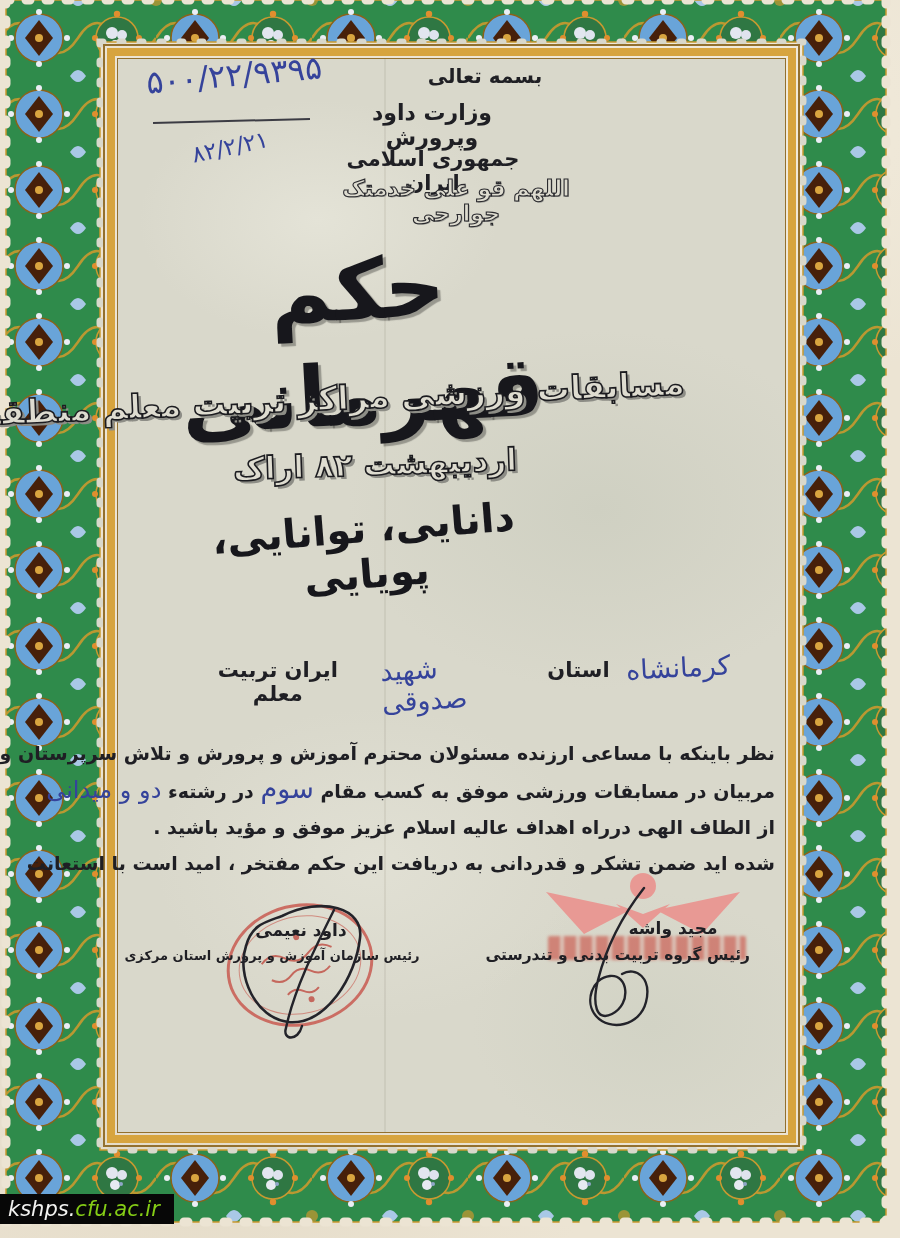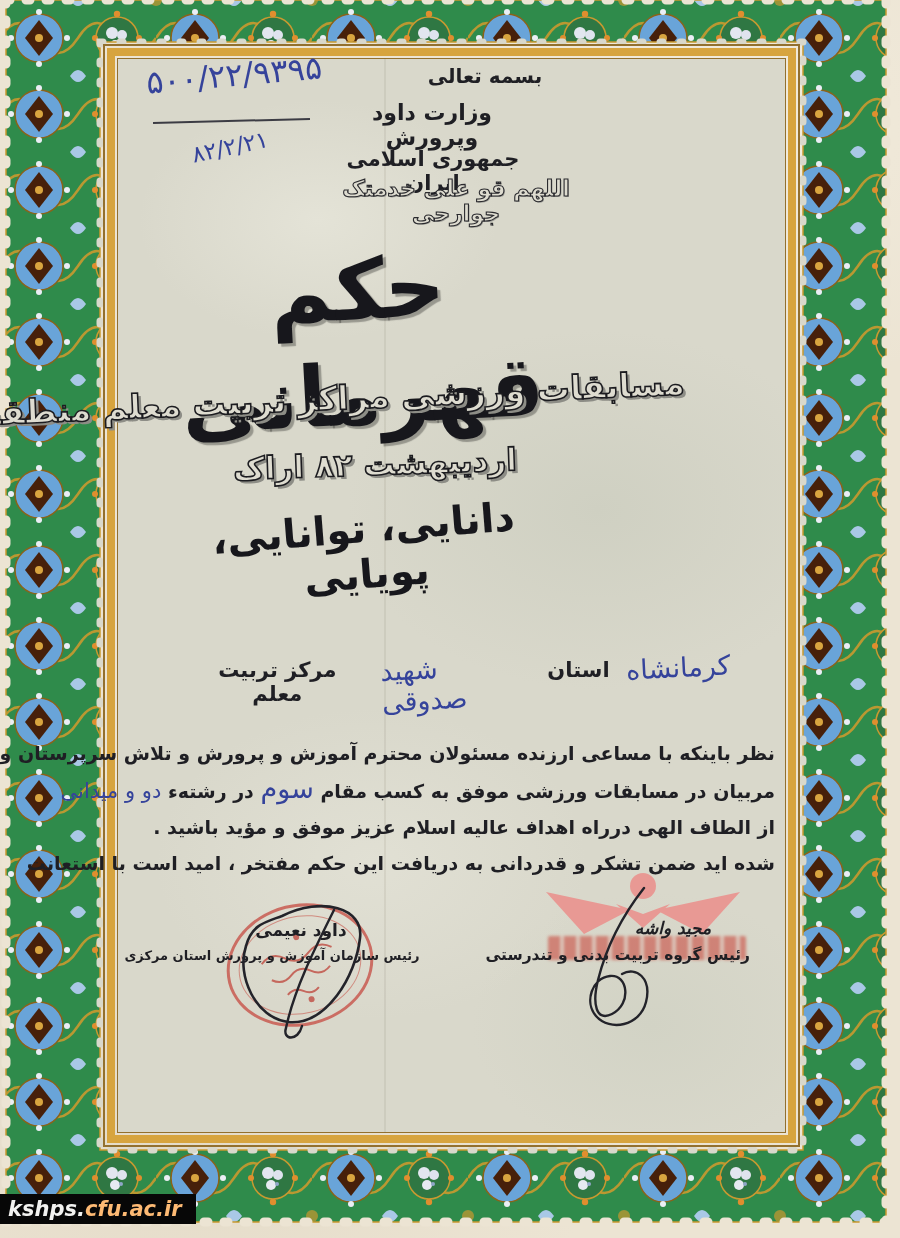--- a/index.html
+++ b/index.html
@@ -40,23 +40,23 @@
     border-radius:50%; transform:rotate(-14deg); box-sizing:border-box;}
   .stamp-ellipse .inner{position:absolute; left:9px; top:9px; right:9px; bottom:9px;
     border:1.5px solid rgba(198,74,64,.55); border-radius:50%;}
   .stamp-bar{position:absolute; z-index:3; height:24px; border-radius:2px;
     background:repeating-linear-gradient(90deg, rgba(200,62,50,.55) 0 12px, rgba(230,150,140,.30) 12px 16px);
     filter:blur(1.6px);}
   .scribble{position:absolute; z-index:5;}
   .emblem{position:absolute; z-index:3; opacity:.85;}
   .watermark{position:absolute; left:0; top:1194px; height:30px; z-index:6;
     background:#070707; display:flex; align-items:center; padding:0 14px 0 8px;
-    font-style:italic; font-weight:bold; font-size:21px; direction:ltr;}
+    font-style:italic; font-weight:normal; font-size:21px; direction:ltr;}
   .wm-prefix{color:#f2f2f0;}
-  .wm-domain{color:#fdba74;}
+  .wm-domain{color:#84cc16;}
 </style>
 </head>
 <body>
 
 <div class="page">
 
   <svg class="band-svg" width="900" height="1238" viewBox="0 0 900 1238">
     <defs>
       <pattern id="bp" width="156" height="76" patternUnits="userSpaceOnUse">
         <rect width="156" height="76" fill="#2f8b4b"></rect>
@@ -104,46 +104,46 @@
   <div class="txt handwrite" style="left:170px; top:134px; width:120px; font-size:23px; transform:rotate(-12deg);">۸۲/۲/۲۱</div>
   <div class="txt bold" style="left:333px; top:147px; width:200px; font-size:21px;">جمهوری اسلامی ایران</div>
   <div class="txt title-hollow" style="left:321px; top:176px; width:270px; font-size:22px; -webkit-text-stroke:1.1px #2a2a2e; text-shadow:1px 1px 0 #9a9a94;">اللهم قو علی خدمتک جوارحی</div>
 
   <div class="txt title-main" style="left:100px; top:238px; width:520px; font-size:84px; line-height:1.25;">حکم قهرمانی</div>
   <div class="txt title-hollow" style="left:105px; top:376px; width:580px; font-size:33px; transform:rotate(-2.5deg); white-space:nowrap;">مسابقات ورزشی مراکز تربیت معلم منطقه دو کشور</div>
   <div class="txt title-hollow" style="left:185px; top:446px; width:380px; font-size:31px; transform:rotate(-2deg);">اردیبهشت ۸۲ اراک</div>
   <div class="txt bold" style="left:150px; top:505px; width:430px; font-size:40px; transform:rotate(-4.5deg); color:#17171c;">دانایی، توانایی، پویایی</div>
 
   <div class="recipient-row" style="left:190px; top:652px; width:540px;">
-    <span class="txt bold" style="position:static; font-size:21px;">مرکز تربیت معلم</span>
+    <span class="txt bold" style="position:static; font-size:21px;">ایران تربیت معلم</span>
     <span class="handwrite" style="font-size:27px; transform:rotate(-3deg); display:inline-block;">شهید صدوقی</span>
     <span class="txt bold" style="position:static; font-size:21px;">استان</span>
     <span class="handwrite" style="font-size:27px; transform:rotate(-3deg); display:inline-block;">کرمانشاه</span>
   </div>
 
   <div class="txt bold" style="left:125px; top:735px; width:650px; font-size:19px; text-align:right;">
     <div class="body-line">نظر باینکه با مساعی ارزنده مسئولان محترم آموزش و پرورش و تلاش سرپرستان و</div>
     <div class="body-line">
       <span>مربیان در مسابقات ورزشی موفق به کسب مقام</span>
       <span class="handwrite" style="font-size:27px;">سوم</span>
       <span>در رشتهء</span>
-      <span class="handwrite" style="font-size:21px;">دو و میدانی</span>
+      <span class="handwrite" style="font-size:24px;">دو و میدانی</span>
     </div>
     <div class="body-line">از الطاف الهی درراه اهداف عالیه اسلام عزیز موفق و مؤید باشید .</div>
     <div class="body-line">شده اید ضمن تشکر و قدردانی به دریافت این حکم مفتخر ، امید است با استعانت</div>
   </div>
 
   <svg class="emblem" style="left:538px; top:870px;" width="210" height="70" viewBox="0 0 210 70">
     <circle cx="105" cy="16" r="13" fill="#eb8f8b"></circle>
     <path d="M8,22 L92,40 L46,64 Z" fill="#eb8f8b"></path>
     <path d="M202,22 L118,40 L164,64 Z" fill="#eb8f8b"></path>
     <path d="M78,34 L105,58 L132,34 L105,44 Z" fill="#eb8f8b"></path>
   </svg>
   <div class="stamp-bar" style="left:548px; top:936px; width:198px;"></div>
-  <div class="txt bold" style="left:618px; top:918px; width:110px; font-size:17px;font-style:italic;">مجید واشه</div>
+  <div class="txt bold" style="left:618px; top:918px; width:110px; font-size:17px;">مجید واشه</div>
   <div class="txt bold" style="left:528px; top:946px; width:222px; font-size:15.5px; white-space:nowrap;">رئیس گروه تربیت بدنی و تندرستی</div>
   <svg class="scribble" style="left:548px; top:882px;" width="150" height="160" viewBox="0 0 150 160">
     <path d="M96,6 C74,34 58,66 50,98 C44,122 48,140 64,132 C84,122 80,92 62,94 C44,96 36,120 48,134 C62,150 92,144 98,120 C104,96 88,84 74,92" fill="none" stroke="#23232a" stroke-width="2.4" stroke-linecap="round"></path>
   </svg>
 
   <div class="stamp-ellipse" style="left:226px; top:904px; width:148px; height:122px;">
     <div class="inner"></div>
     <svg width="148" height="122" viewBox="0 0 148 122" style="opacity:.8">
       <path d="M34,48 q12,-10 24,0 t24,0 t24,0" fill="none" stroke="#c04c42" stroke-width="2"></path>
       <path d="M40,66 q10,8 20,0 t20,0 t20,0" fill="none" stroke="#c04c42" stroke-width="2"></path>

